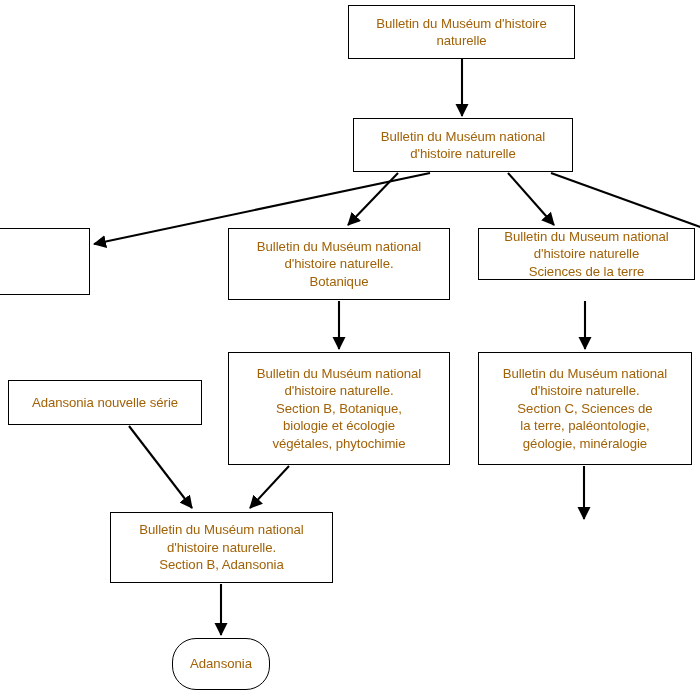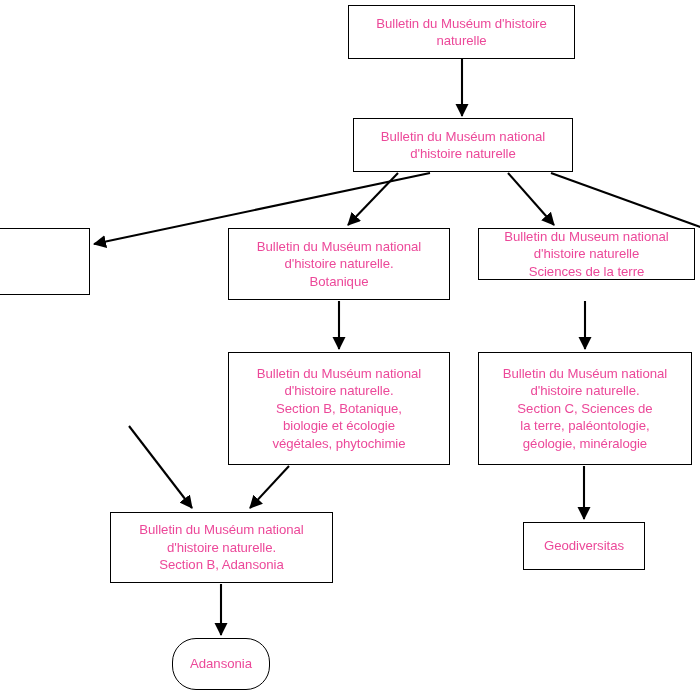--- a/index.html
+++ b/index.html
@@ -22,21 +22,21 @@
     top: 0;
     width: 700px;
     height: 700px;
     pointer-events: none;
   }
   .node {
     position: absolute;
     box-sizing: border-box;
     border: 1.6px solid #000000;
     background: #ffffff;
-    color: #ec4899;
+    color: #a16207;
     display: flex;
     align-items: center;
     justify-content: center;
     text-align: center;
     font-size: 13.2px;
     line-height: 17.5px;
     letter-spacing: -0.05px;
     z-index: 2;
   }
   .node .node-text {
@@ -121,28 +121,28 @@
   </div>
 
   <div class="node" id="n6" style="left: 478px; top: 352px; width: 214px; height: 113px;">
     <span class="node-text">Bulletin du Muséum national
 d'histoire naturelle.
 Section C, Sciences de
 la terre, paléontologie,
 géologie, minéralogie</span>
   </div>
 
+  <div class="node" id="n7" style="left: 8px; top: 380px; width: 194px; height: 45px;">
+    <span class="node-text">Adansonia nouvelle série</span>
+  </div>
 
   <div class="node" id="n8" style="left: 110px; top: 512px; width: 223px; height: 71px;">
     <span class="node-text">Bulletin du Muséum national
 d'histoire naturelle.
 Section B, Adansonia</span>
   </div>
 
   <div class="node" id="n9" style="left: 172px; top: 638px; width: 98px; height: 52px; border-radius: 24px;">
     <span class="node-text">Adansonia</span>
   </div>
 
-  <div class="node" id="n10" style="left: 523px; top: 522px; width: 122px; height: 48px;">
-    <span class="node-text">Geodiversitas</span>
-  </div>
 
 </div>
 
 </body></html>

